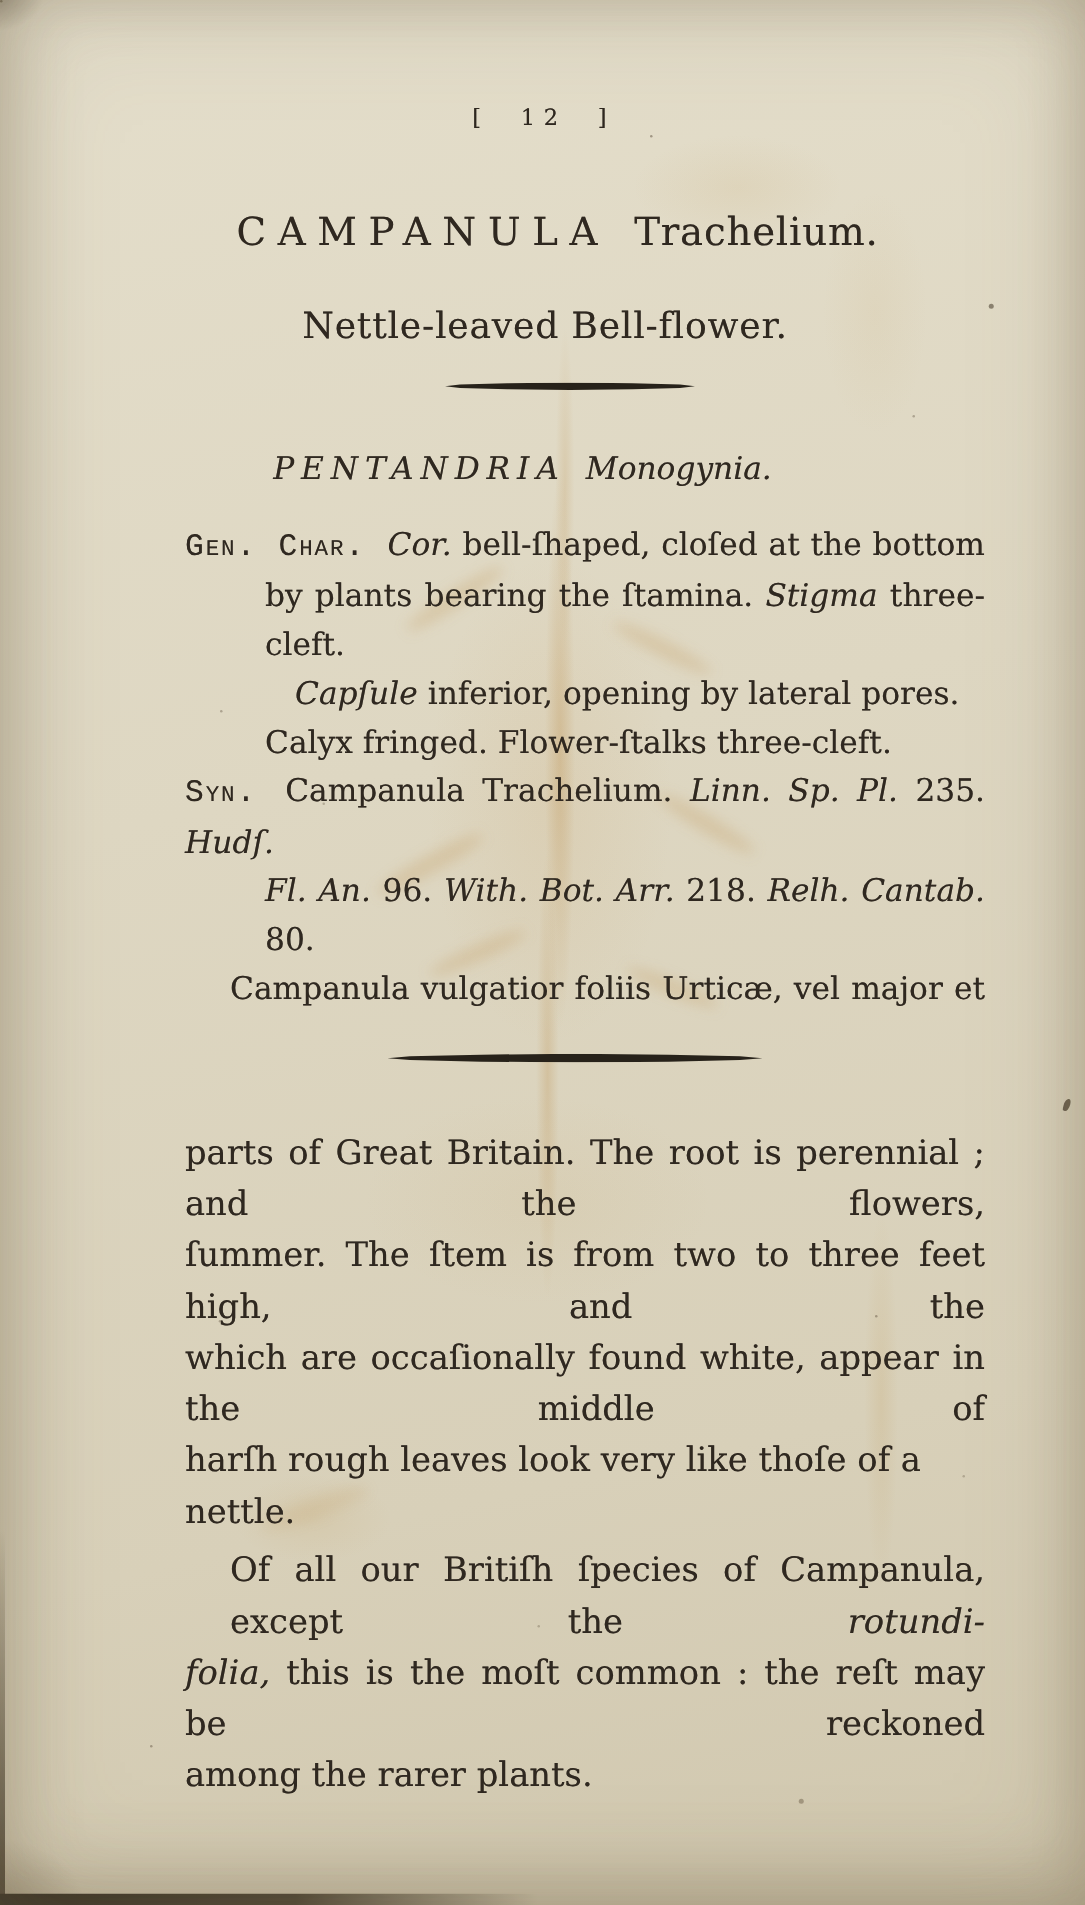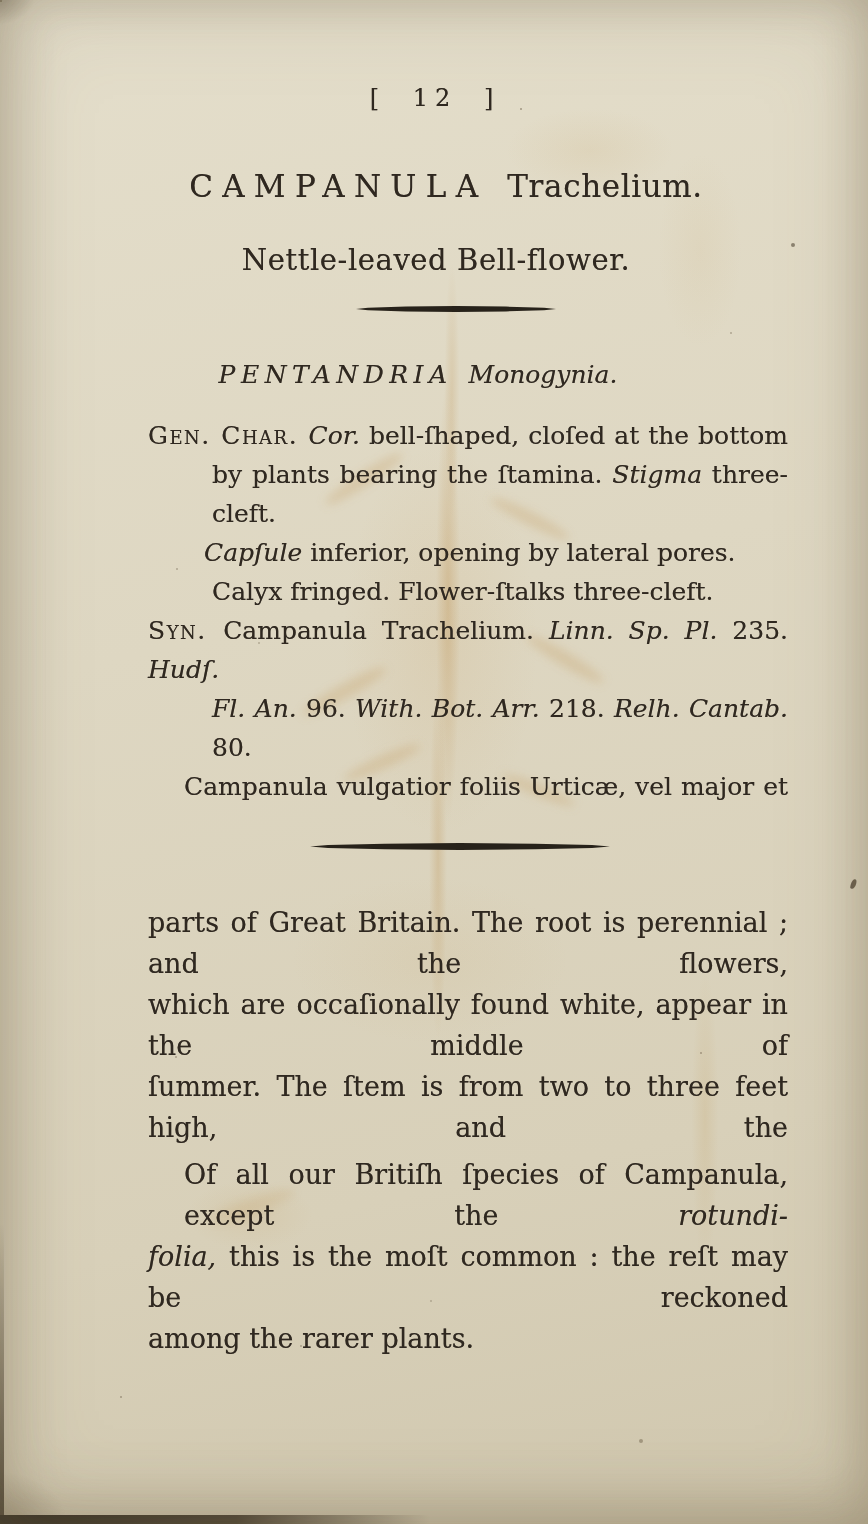--- a/index.html
+++ b/index.html
@@ -68,21 +68,21 @@
   .apostrophe-mark{
     position:absolute;left:851px;top:879px;width:5px;height:10px;
     background:#4e4433;border-radius:60% 40% 60% 20%;
     transform:rotate(14deg);opacity:.8;pointer-events:none;
   }
   
   .col{position:absolute;left:148px;width:640px;}
   .centered{text-align:center;}
   .ink{color:#2f2820;text-shadow:0 0 .4px rgba(47,40,32,.55);}
 
-  .page-num{top:84px;font-size:24px;letter-spacing:7px;word-spacing:12px;transform:translateX(-33px);}
+  .page-num{top:84px;font-size:18px;letter-spacing:7px;word-spacing:12px;transform:translateX(-33px);}
   .title-line{top:168px;font-size:31px;transform:translateX(-22px);white-space:nowrap;}
   .title-genus{letter-spacing:.30em;}
   .title-species{margin-left:20px;letter-spacing:.02em;}
   .subtitle{top:243px;font-size:29px;transform:translateX(-32px);letter-spacing:.02em;}
   .classification{top:360px;font-size:25px;font-style:italic;transform:translateX(-50px);white-space:nowrap;}
   .class-name{letter-spacing:.22em;}
   .order-name{margin-left:16px;}
 
   .rule{position:absolute;background:#27221a;pointer-events:none;
     clip-path:polygon(0% 50%,6% 28%,25% 10%,50% 0%,75% 10%,94% 28%,100% 50%,94% 72%,75% 90%,50% 100%,25% 90%,6% 72%);}
@@ -90,21 +90,21 @@
   .rule-2{left:310px;top:843px;width:300px;height:7px;}
 
   .desc-block{top:416px;font-size:25px;line-height:39px;}
   .body-block{top:902px;font-size:27px;line-height:41px;}
 
   .line{display:block;}
   .line.j{text-align:justify;text-align-last:justify;}
   .line.p{margin-top:6px;}
   .seg-n{}
   .seg-i{font-style:italic;}
-  .seg-sc{font-variant:small-caps;letter-spacing:1.5px;}
+  .seg-sc{font-variant:small-caps;letter-spacing:1.5px;font-family:Liberation Mono, monospace;}
   .seg-dc{font-size:34px;line-height:41px;}
   .seg-caps{font-size:26px;letter-spacing:5px;margin-right:2px;}
 </style>
 </head>
 <body>
 
 <div class="page">
 
   <div class="stains"></div>
   <div class="leaf" style="left:318px;top:472px;width:92px;height:14px;transform:rotate(-33deg);"></div>
@@ -124,34 +124,35 @@
 
   <div class="rule rule-1"></div>
 
   <div class="col centered ink classification">
     <span class="class-name">PENTANDRIA</span><span class="order-name">Monogynia.</span>
   </div>
 
   <div class="col ink desc-block" id="desc-block">
       <div class="line j"><span class="seg-sc">Gen. Char. </span><span class="seg-i">Cor.</span><span class="seg-n"> bell-ſhaped, cloſed at the bottom</span></div>
       <div class="line j" style="margin-left: 64px;"><span class="seg-n">by plants bearing the ſtamina. </span><span class="seg-i">Stigma</span><span class="seg-n"> three-cleft.</span></div>
-      <div class="line" style="margin-left: 56px;"><span class="seg-i">Capſule</span><span class="seg-n"> inferior, opening by lateral pores.</span></div>
+      <div class="line" style="margin-left: 88px;"><span class="seg-i">Capſule</span><span class="seg-n"> inferior, opening by lateral pores.</span></div>
       <div class="line" style="margin-left: 64px;"><span class="seg-n">Calyx fringed.  Flower-ſtalks three-cleft.</span></div>
       <div class="line j"><span class="seg-sc">Syn. </span><span class="seg-n">Campanula Trachelium. </span><span class="seg-i">Linn. Sp. Pl. </span><span class="seg-n">235. </span><span class="seg-i">Hudſ.</span></div>
       <div class="line j" style="margin-left: 64px;"><span class="seg-i">Fl. An. </span><span class="seg-n">96. </span><span class="seg-i">With. Bot. Arr. </span><span class="seg-n">218. </span><span class="seg-i">Relh. Cantab.</span></div>
       <div class="line" style="margin-left: 64px;"><span class="seg-n">80.</span></div>
       <div class="line j" style="margin-left: 36px;"><span class="seg-n">Campanula vulgatior foliis Urticæ, vel major et</span></div>
     </div>
 
   <div class="rule rule-2"></div>
 
   <div class="col ink body-block" id="body-block">
       <div class="line j"><span class="seg-n">parts of Great Britain. The root is perennial ; and the flowers,</span></div>
+      <div class="line j"><span class="seg-n">ſummer. The ſtem is from two to three feet high, and the</span></div>
       <div class="line j"><span class="seg-n">which are occaſionally found white, appear in the middle of</span></div>
-      <div class="line j"><span class="seg-n">ſummer. The ſtem is from two to three feet high, and the</span></div>
+      <div class="line"><span class="seg-n">harſh rough leaves look very like thoſe of a nettle.</span></div>
       <div class="line j p" style="margin-left: 36px;"><span class="seg-n">Of all our Britiſh ſpecies of Campanula, except the </span><span class="seg-i">rotundi-</span></div>
       <div class="line j"><span class="seg-i">folia,</span><span class="seg-n"> this is the moſt common : the reſt may be reckoned</span></div>
       <div class="line"><span class="seg-n">among the rarer plants.</span></div>
     </div>
 
   <div class="specks"></div>
   <div class="apostrophe-mark"></div>
   <div class="left-sliver"></div>
   <div class="bottom-edge"></div>
   <div class="vignette"></div>

